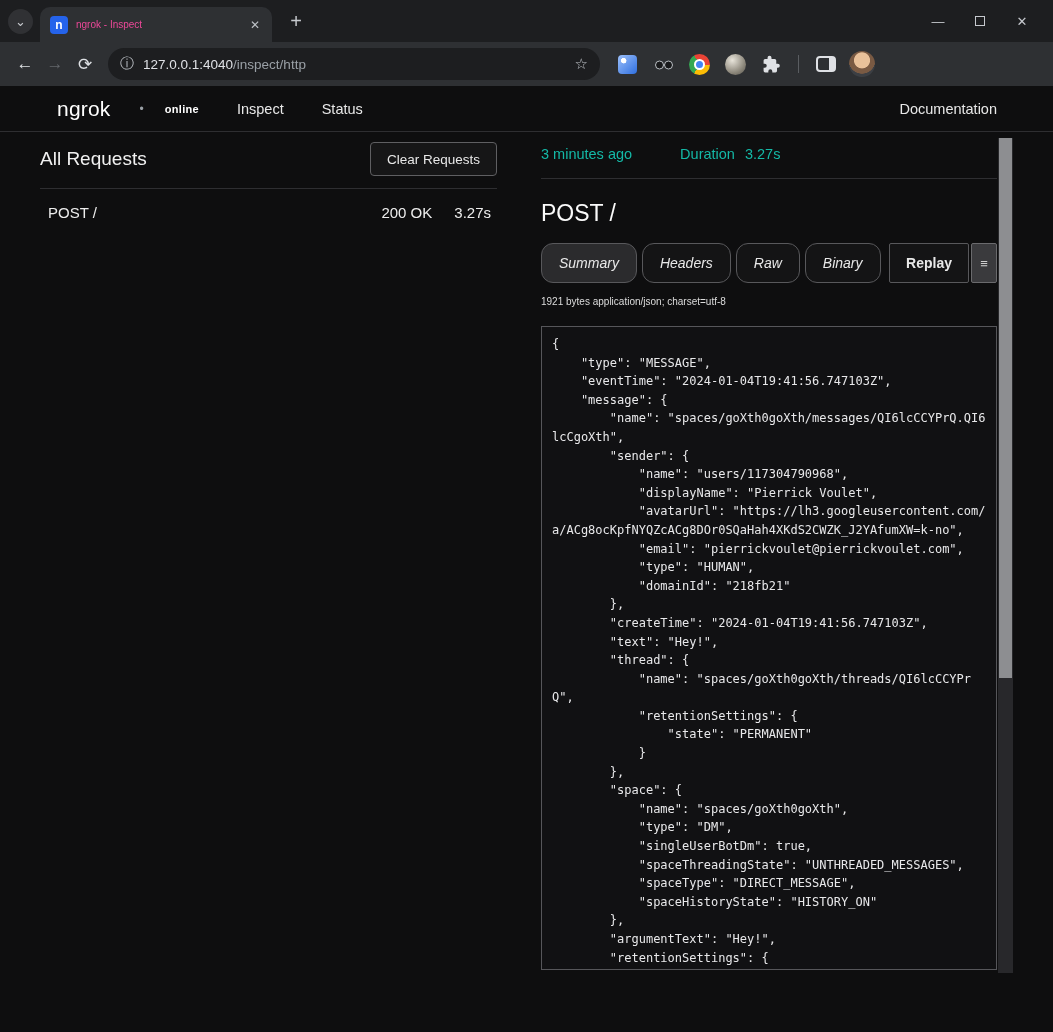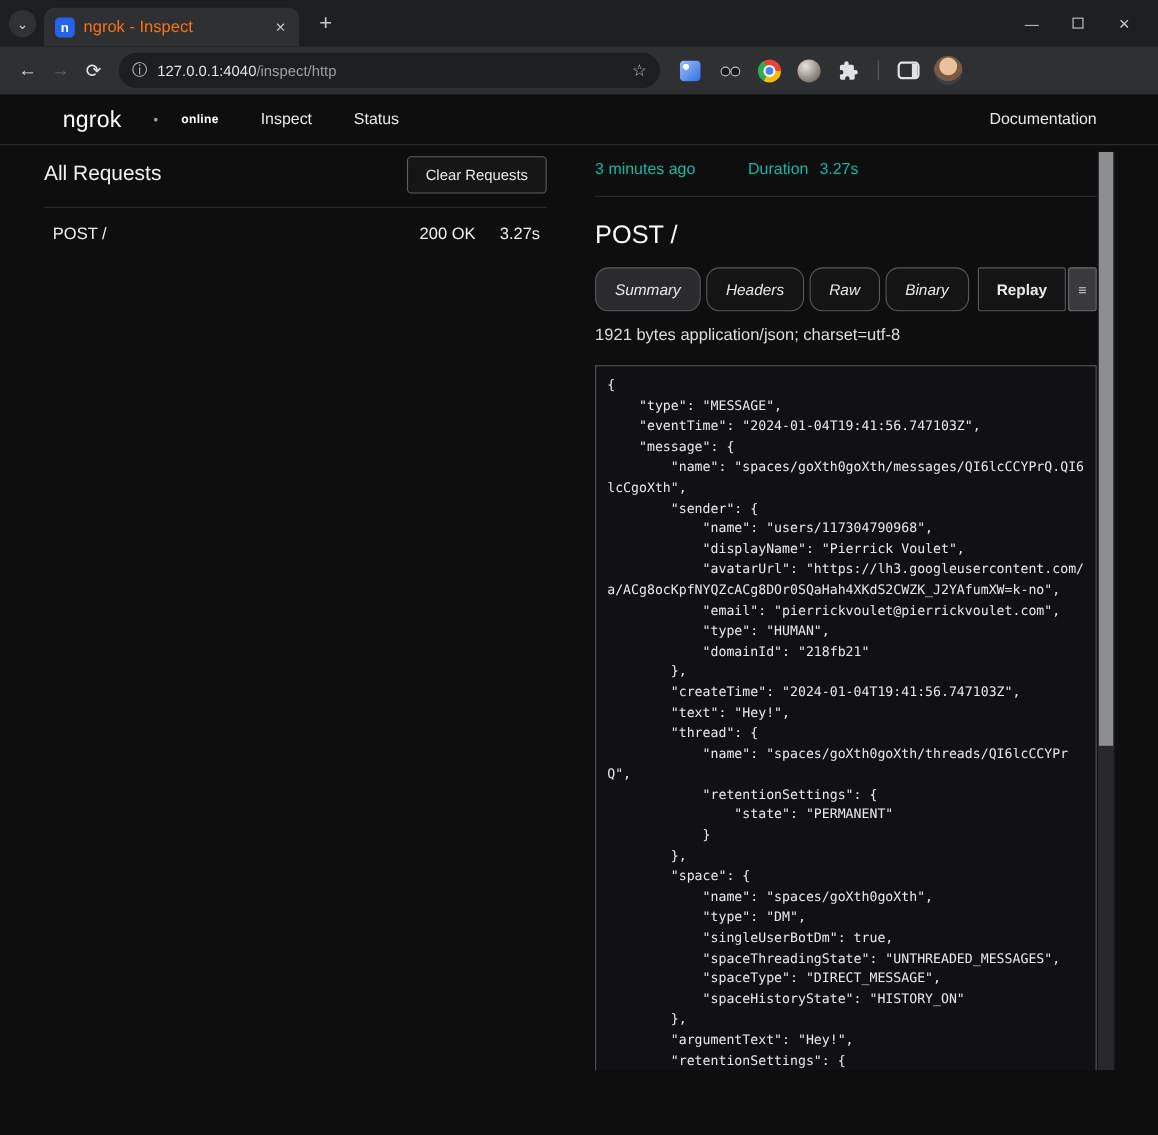--- a/index.html
+++ b/index.html
@@ -7,21 +7,21 @@
   body { font-family:"Liberation Sans", sans-serif; background:#0e0e0f; position:relative; }
 
   
   .tabstrip { height:42px; background:#1d1e20; position:relative; display:flex; align-items:center; }
   .tab-search { width:25px; height:25px; border-radius:50%; background:#303134; color:#c6c9ce;
                 display:flex; align-items:center; justify-content:center; font-size:13px; margin-left:8px; cursor:pointer; }
   .tab { position:absolute; left:40px; top:7px; width:232px; height:35px; background:#2e3033;
          border-radius:10px 10px 0 0; display:flex; align-items:center; padding:0 8px 0 10px; gap:8px; }
   .favicon { width:18px; height:18px; border-radius:4px; background:#2563eb; color:#fff; font-size:12px;
              font-weight:bold; display:flex; align-items:center; justify-content:center; }
-  .tab-title { color:#f97316; font-size:15px; flex:1; white-space:nowrap; overflow:hidden; }
+  .tab-title { color:#ec4899; font-size:10px; flex:1; white-space:nowrap; overflow:hidden; }
   .tab-close { color:#bdc1c6; font-size:12px; width:18px; height:18px; border-radius:50%;
                display:flex; align-items:center; justify-content:center; cursor:pointer; }
   .newtab { position:absolute; left:283px; top:8px; color:#c6c9ce; font-size:20px; width:26px; height:26px;
             display:flex; align-items:center; justify-content:center; cursor:pointer; }
   .win-controls { position:absolute; right:10px; top:0; height:42px; display:flex; align-items:center; }
   .win-btn { width:42px; height:42px; display:flex; align-items:center; justify-content:center;
              color:#c6c9ce; font-size:13px; cursor:pointer; }
   .max-glyph { width:10px; height:10px; border:1.5px solid #c6c9ce; display:inline-block; }
 
   .toolbar { height:44px; background:#2e3033; display:flex; align-items:center; padding:0 10px; }
@@ -93,21 +93,21 @@
   .tabs-row { margin-top:16px; display:flex; gap:5px; align-items:stretch; height:40px; }
   .tab-btn { border:1px solid #58585b; background:#141415; color:#e8e8e8; font-size:14px; padding:0 17px;
              border-radius:12px; cursor:pointer; font-family:"Liberation Sans",sans-serif;font-style:italic; }
   .tab-btn.active { background:#2b2b2d; }
   .replay-group { margin-left:auto; display:flex; gap:2px; }
   .replay-btn { border:1px solid #58585b; background:#141415; color:#e8e8e8; font-size:14px; padding:0 16px;
                 border-radius:2px; cursor:pointer; font-family:"Liberation Sans",sans-serif;font-weight:bold; }
   .replay-menu { width:26px; border:1px solid #6a6a6d; background:#3a3a3d; color:#cfcfcf; display:flex;
                  align-items:center; justify-content:center; font-size:13px; border-radius:2px; cursor:pointer; }
 
-  .content-meta { margin-top:13px; color:#dcdcdc; font-size:15px; }
+  .content-meta { margin-top:13px; color:#dcdcdc; font-size:10px; }
 
   .code-block { margin-top:19px; border:1px solid #56565a; background:#111113; padding:8px 4px 8px 10px;
                 height:644px; overflow:hidden; }
   .code-block pre { font-family:"DejaVu Sans Mono","Liberation Mono",monospace; font-size:12px;
                     line-height:18.6px; color:#e8e8ea; white-space:pre; }
 
   .scrollbar { position:absolute; right:0; top:0; width:15px; height:835px; background:#28282b; }
   .scroll-thumb { position:absolute; top:0; left:1px; right:1px; height:540px; background:#8d8e91; }
 </style>
 </head>

